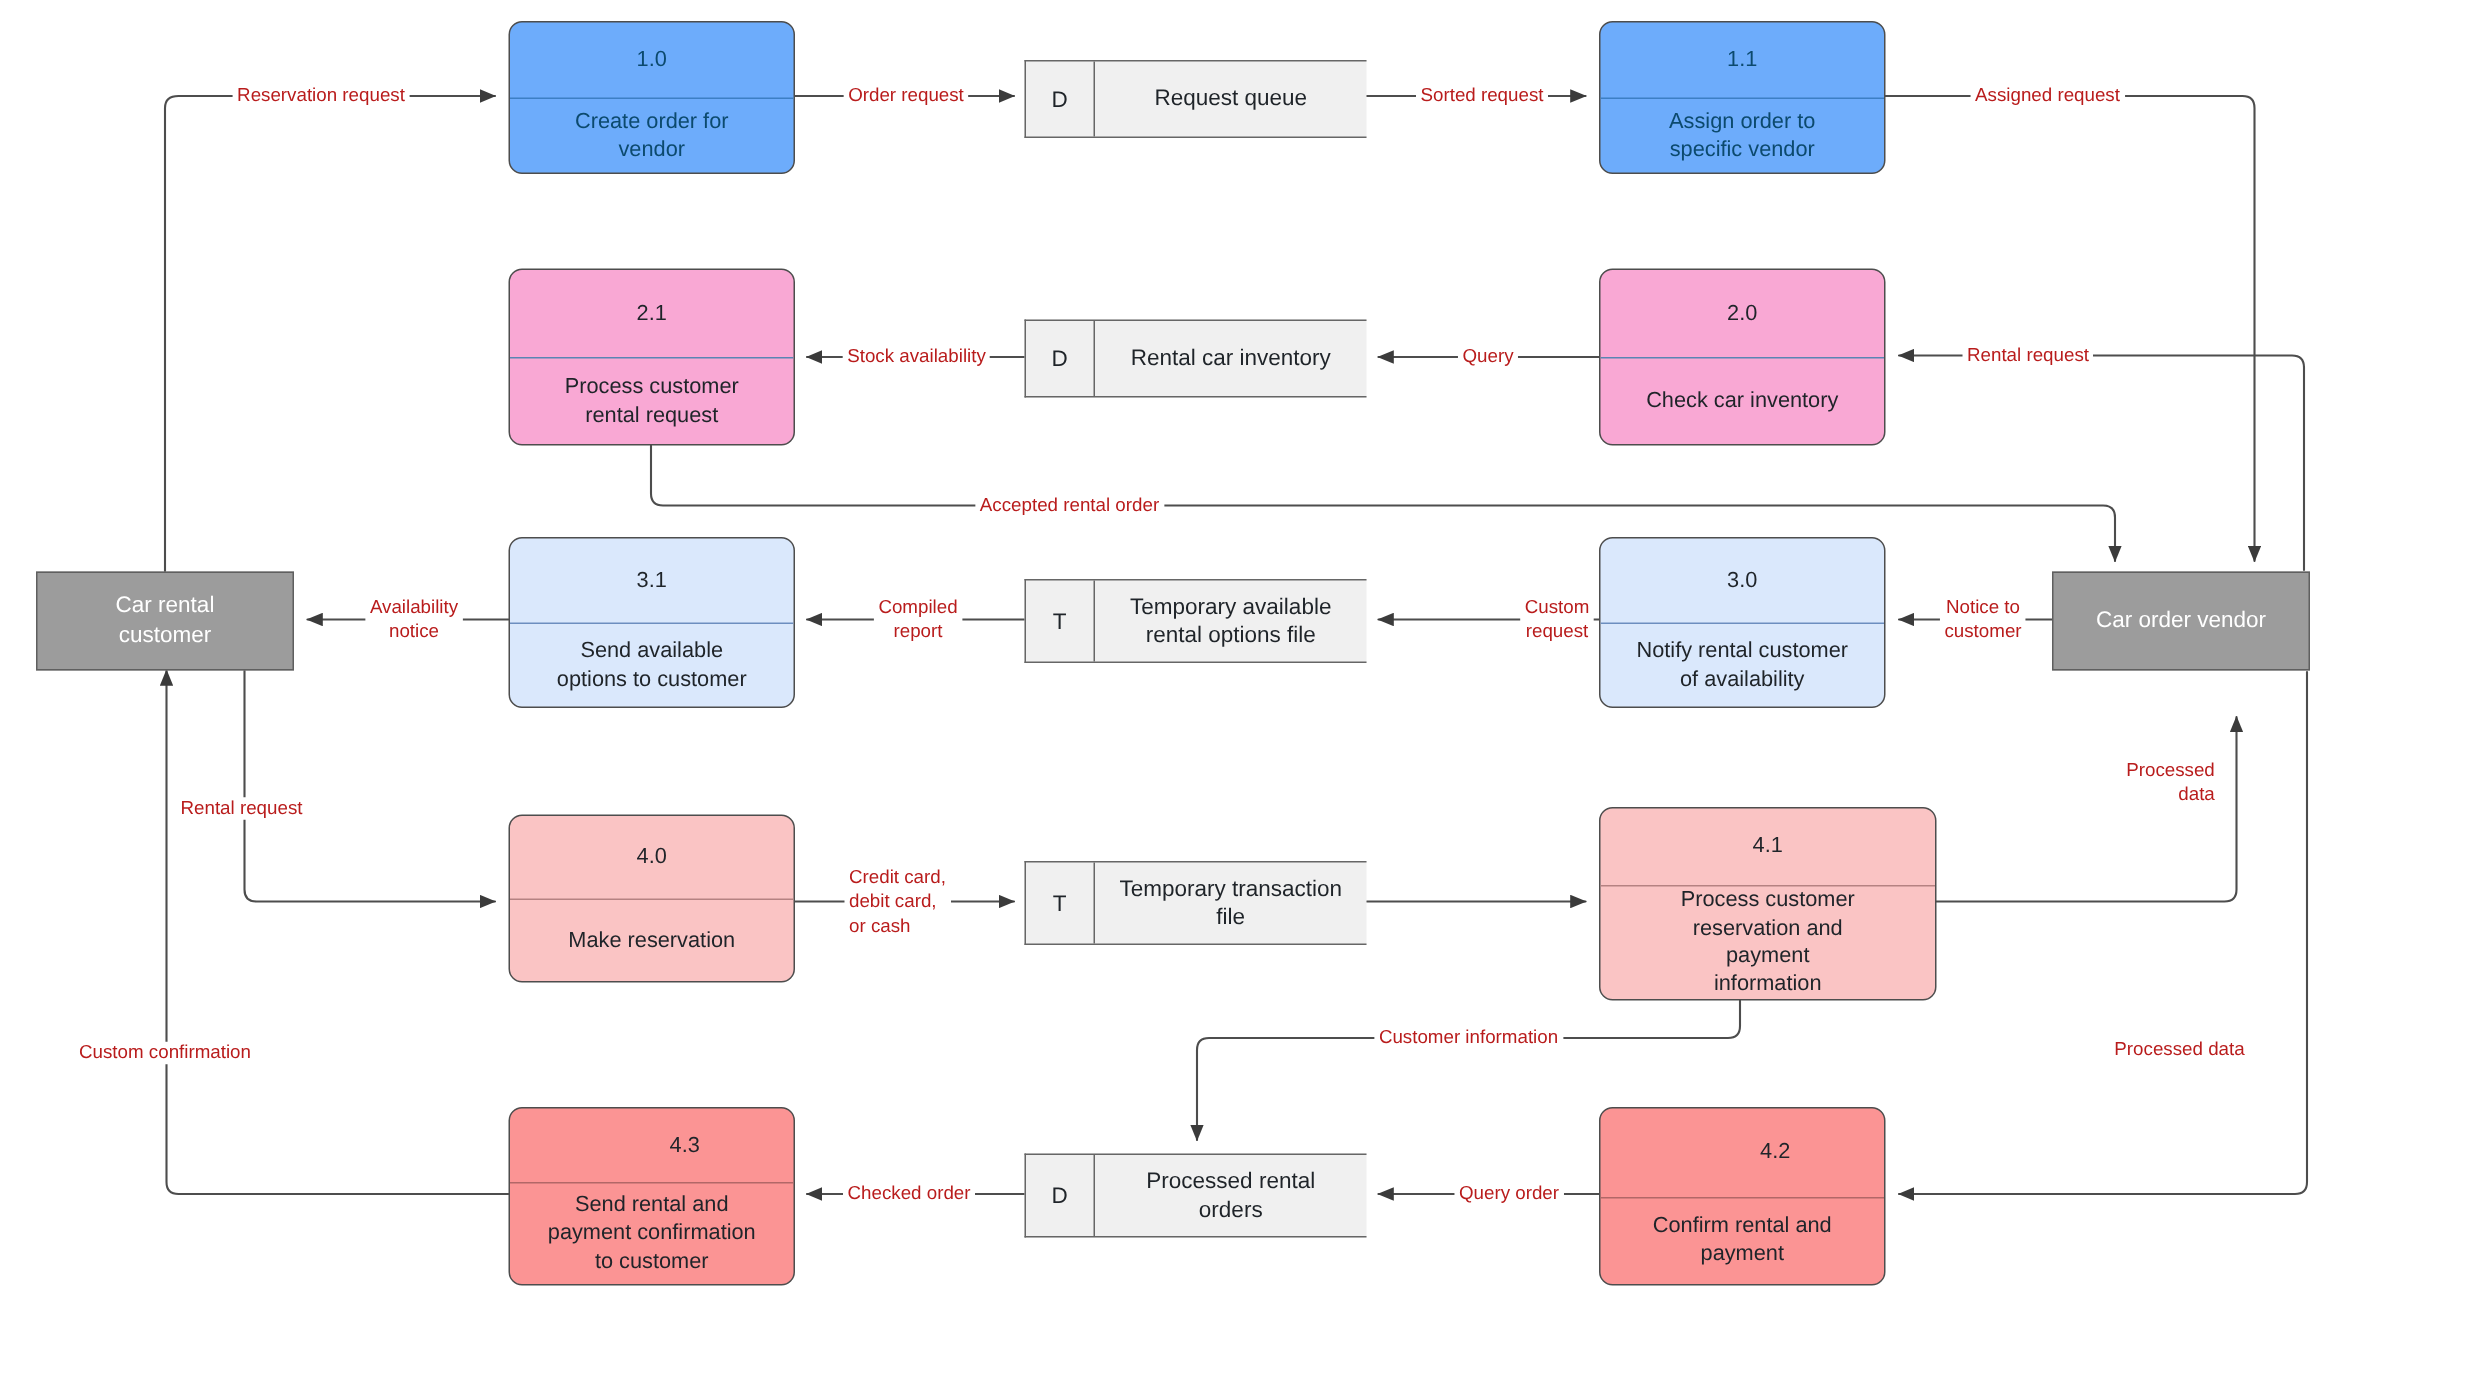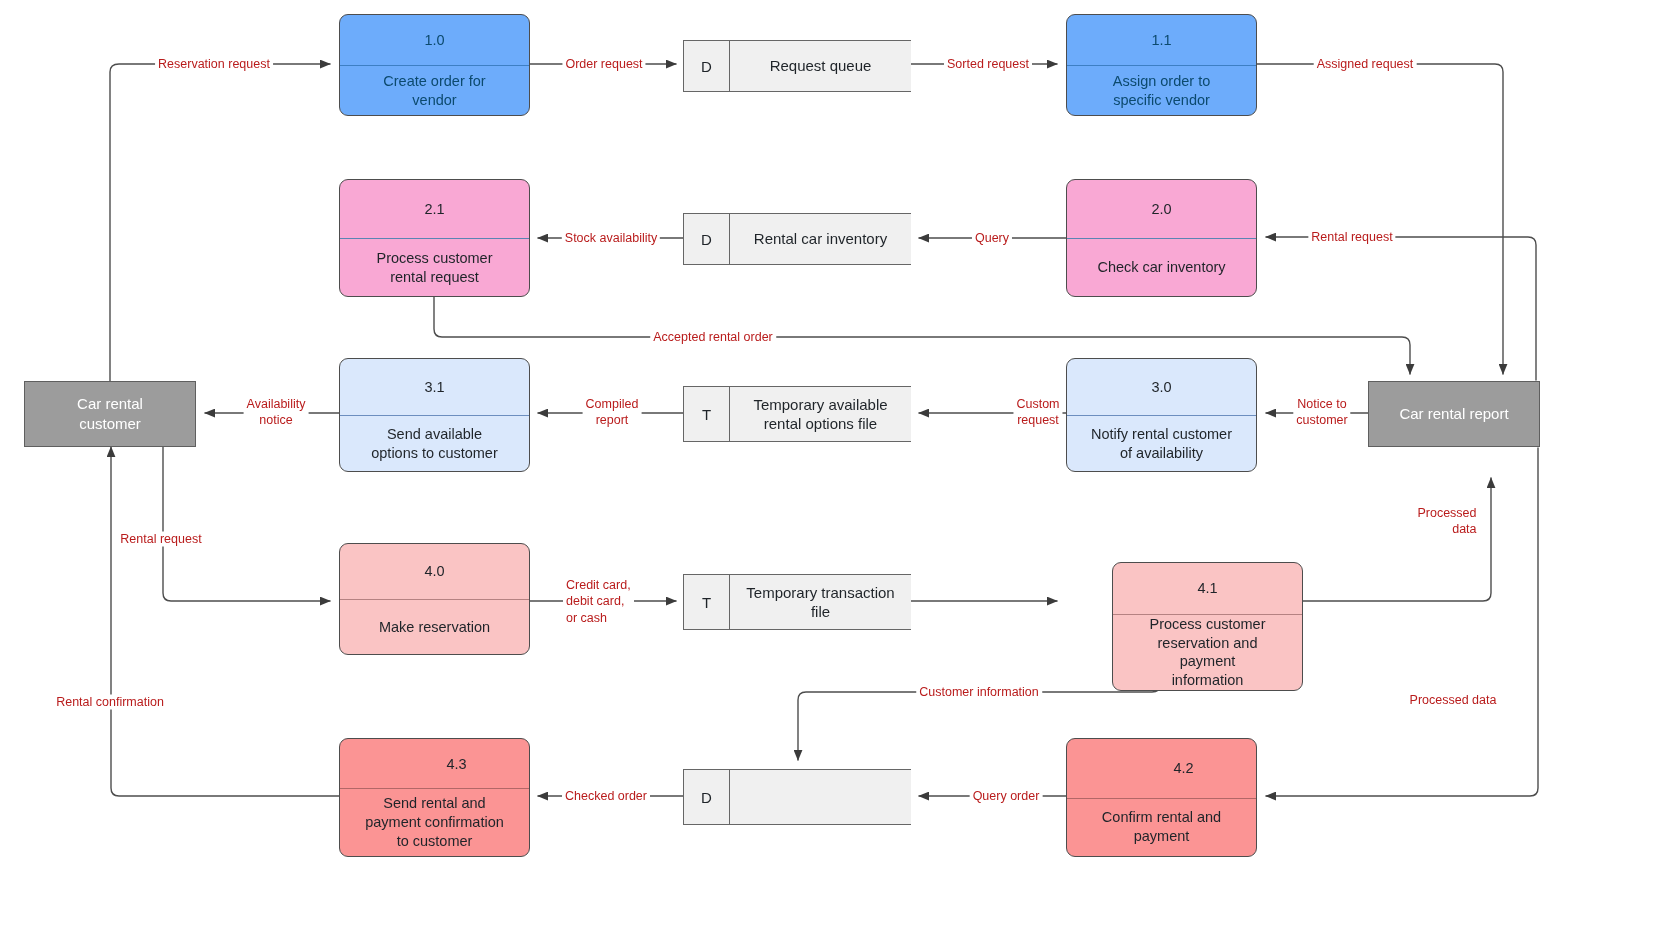--- a/index.html
+++ b/index.html
@@ -184,21 +184,21 @@
 
       <path d="M683,796 L538,796" marker-end="url(#ah)"></path>
 
       <path d="M339,796 L119,796 Q111,796 111,788 L111,447" marker-end="url(#ah)"></path>
     </g>
   </svg>
 
   <div class="entity" style="left: 24px; top: 381px; width: 172px; height: 66px; white-space: pre-line;">Car rental
 customer</div>
 
-  <div class="entity" style="left:1368px; top:381px; width:172px; height:66px;">Car rental report</div>
+  <div class="entity" style="left:1368px; top:381px; width:172px; height:66px;">Car order vendor</div>
 
   <div class="process lvl-a" style="left:339px; top:14px; width:191px; height:102px;">
     <div class="p-id">1.0</div>
     <div class="p-name" style="white-space: pre-line;">Create order for
 vendor</div>
   </div>
 
   <div class="process lvl-a" style="left:1066px; top:14px; width:191px; height:102px;">
     <div class="p-id">1.1</div>
     <div class="p-name" style="white-space: pre-line;">Assign order to
@@ -226,21 +226,21 @@
     <div class="p-id">3.0</div>
     <div class="p-name" style="white-space: pre-line;">Notify rental customer
 of availability</div>
   </div>
 
   <div class="process lvl-d" style="left:339px; top:543px; width:191px; height:112px;">
     <div class="p-id">4.0</div>
     <div class="p-name">Make reservation</div>
   </div>
 
-  <div class="process lvl-d" style="left:1112px; top:538px; width:191px; height:129px;margin-top:24px;">
+  <div class="process lvl-d" style="left:1066px; top:538px; width:225px; height:129px;">
     <div class="p-id" style="flex:0 0 40%;">4.1</div>
     <div class="p-name" style="white-space: pre-line;">Process customer
 reservation and
 payment
 information</div>
   </div>
 
   <div class="process lvl-e" style="left:339px; top:738px; width:191px; height:119px;">
     <div class="p-id" style="flex:0 0 42%;">4.3</div>
     <div class="p-name" style="white-space: pre-line;">Send rental and
@@ -271,20 +271,22 @@
   </div>
 
   <div class="store" style="left:683px; top:574px; width:228px; height:56px;">
     <div class="s-tag">T</div>
     <div class="s-name" style="white-space: pre-line;">Temporary transaction
 file</div>
   </div>
 
   <div class="store" style="left:683px; top:769px; width:228px; height:56px;">
     <div class="s-tag">D</div>
+    <div class="s-name" style="white-space: pre-line;">Processed rental
+orders</div>
   </div>
 
   <div class="flow-label fl-c" style="left:214px; top:64px;">Reservation request</div>
 
   <div class="flow-label fl-c" style="left:604px; top:64px;">Order request</div>
 
   <div class="flow-label fl-c" style="left:988px; top:64px;">Sorted request</div>
 
   <div class="flow-label fl-c" style="left:1365px; top:64px;">Assigned request</div>
 
@@ -312,21 +314,21 @@
 
   <div class="flow-label fl-l" style="left: 563px; top: 601px; line-height: 1.3; white-space: pre-line;">Credit card,
 debit card,
 or cash</div>
 
   <div class="flow-label fl-c" style="left: 1414px; top: 522px; line-height: 1.25; text-align: right; white-space: pre-line; margin-left: 33px;">Processed
 data</div>
 
   <div class="flow-label fl-c" style="left:979px; top:692px;">Customer information</div>
 
-  <div class="flow-label fl-c" style="left:110px; top:702px;">Rental confirmation</div>
+  <div class="flow-label fl-c" style="left:110px; top:702px;">Custom confirmation</div>
 
   <div class="flow-label fl-c" style="left:606px; top:796px;">Checked order</div>
 
   <div class="flow-label fl-c" style="left:1006px; top:796px;">Query order</div>
 
   <div class="flow-label fl-c" style="left:1453px; top:700px;">Processed data</div>
 
 </div>
 
 </body></html>

